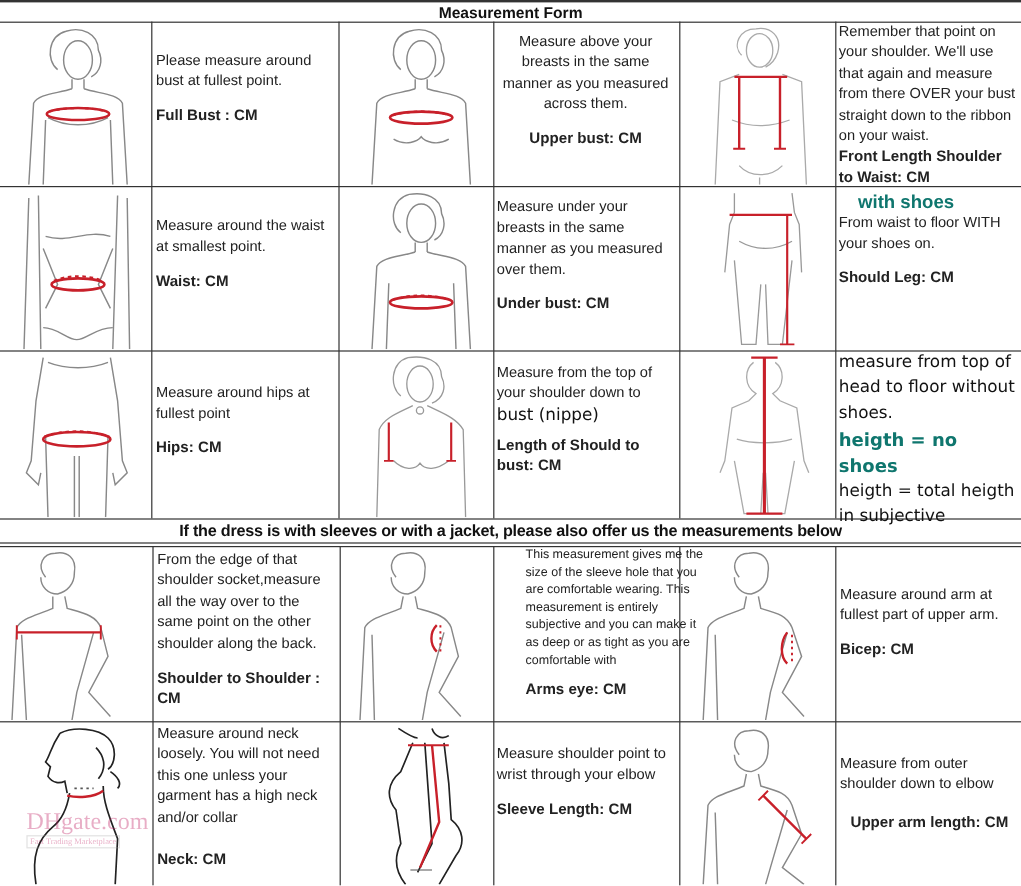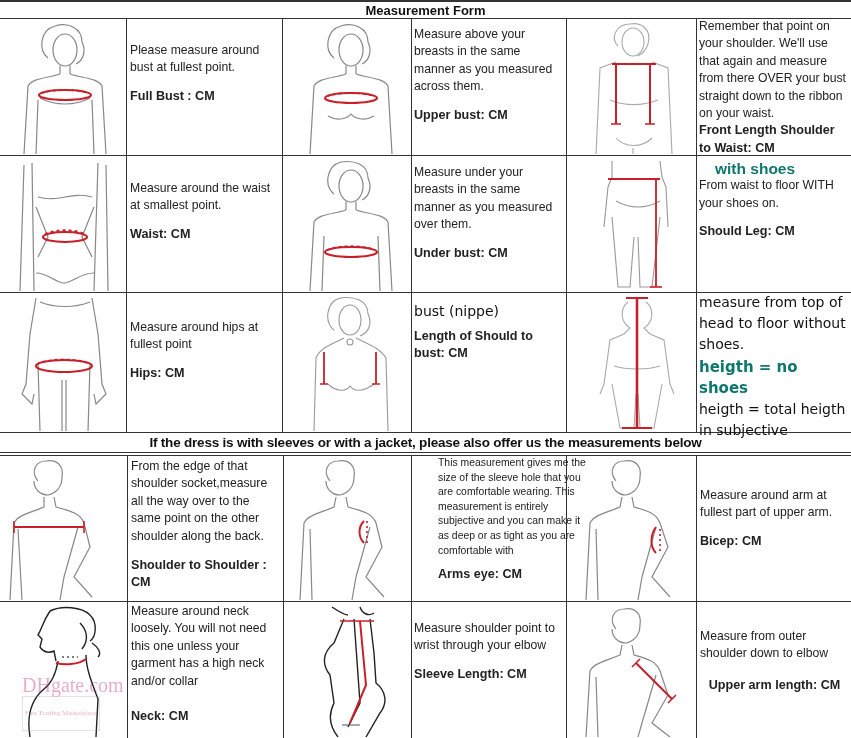--- a/index.html
+++ b/index.html
@@ -12,21 +12,21 @@
   .cell-text .desc { display: block; }
   .cell-text .label { display: block; font-weight: bold; margin-top: 11px; font-size: 12.6px; }
   .cell-text.small { font-size: 10.4px; line-height: 14.6px; }
   .cell-text.small .label { font-size: 12.6px; margin-top: 9px; }
   .red-head { color: #0f766e; font-weight: bold; font-size: 15.5px; display: block; }
   .big { font-family: "DejaVu Sans", sans-serif; font-size: 14px; line-height: 21px; color: #111; }
   .fig { position: absolute; }
   .fig svg { width: 100%; height: 100%; display: block; }
   .watermark { position: absolute; left: 22px; top: 674px; width: 100px; height: 40px; opacity: 0.35; color: #be185d; font-family: "Liberation Serif", serif; }
   .watermark .w1 { font-size: 20px; line-height: 22px; display: block; }
-  .watermark .w2 { font-size: 7px; line-height: 9px; display: block; border: 1px solid #aaa; padding: 12px 2px; width: max-content; }
+  .watermark .w2 { font-size: 7px; line-height: 9px; display: block; border: 1px solid #aaa; padding: 0 2px; width: max-content; }
 </style>
 </head>
 <body>
 
 <div class="title">Measurement Form</div>
 <div class="hline" style="left:0;top:18px;width:851px;"></div>
 
 <div class="hline" style="left:0;top:155px;width:851px;"></div>
 <div class="hline" style="left:0;top:292px;width:851px;"></div>
 <div class="hline" style="left:0;top:432px;width:851px;"></div>
@@ -68,21 +68,21 @@
   <svg viewBox="0 0 110 134" fill="none" stroke="#888" stroke-width="1.2">
     <path d="M38 38 C28 30 30 10 45 6 C58 2 72 8 72 22 C76 30 74 40 66 44"></path>
     <ellipse cx="55" cy="30" rx="12" ry="16"></ellipse>
     <path d="M50 46 L50 54 M60 46 L60 54"></path>
     <path d="M50 54 C38 58 22 58 18 66 L14 134 M60 54 C72 58 88 58 92 66 L96 134"></path>
     <path d="M32 96 C42 102 52 98 55 94 C58 98 68 102 78 96"></path>
     <ellipse cx="55" cy="78" rx="26" ry="5" stroke="#c8202a" stroke-width="2.2"></ellipse>
     <path d="M31 76 C45 72 65 72 79 76" stroke="#c8202a" stroke-dasharray="3 3" stroke-width="1.8"></path>
   </svg>
 </div>
-<div class="cell-text" style="left:412px;top:26px;width:152px;">
+<div class="cell-text" style="left:412px;top:26px;width:152px;text-align:center;">
   <span class="desc">Measure above your breasts in the same manner as you measured across them.</span>
   <span class="label">Upper bust:  CM</span>
 </div>
 
 <div class="fig" style="left:580px;top:20px;width:110px;height:134px;">
   <svg viewBox="0 0 110 134" fill="none" stroke="#aaa" stroke-width="1.1">
     <path d="M38 26 C30 18 36 4 50 4 C62 2 72 10 68 24 C66 30 62 34 58 36"></path>
     <ellipse cx="53" cy="22" rx="11" ry="14"></ellipse>
     <path d="M36 42 L20 48 L16 134 M72 42 L88 48 L92 134"></path>
     <path d="M30 80 C45 86 62 86 78 80"></path>
@@ -164,20 +164,21 @@
     <path d="M36 34 C26 26 28 6 42 2 C56 0 70 4 70 18 C74 26 72 36 62 40"></path>
     <ellipse cx="52" cy="24" rx="11" ry="15"></ellipse>
     <circle cx="52" cy="46" r="3"></circle>
     <path d="M46 42 C34 48 22 52 18 62 L16 135 M58 42 C70 48 82 52 88 62 L90 135"></path>
     <path d="M30 88 C38 96 48 96 52 90 C56 96 66 96 76 88"></path>
     <path d="M26 56 L26 88 M78 56 L78 88" stroke="#c8202a" stroke-width="1.8"></path>
     <path d="M22 88 L30 88 M74 88 L82 88" stroke="#c8202a" stroke-width="1.5"></path>
   </svg>
 </div>
 <div class="cell-text" style="left:412px;top:302px;width:152px;">
+  <span class="desc">Measure from the top of your shoulder down to</span>
   <span class="desc big" style="line-height:18px;">bust (nippe)</span>
   <span class="label" style="margin-top:8px;">Length of Should to bust:  CM</span>
 </div>
 
 <div class="fig" style="left:586px;top:294px;width:104px;height:137px;">
   <svg viewBox="0 0 104 137" fill="none" stroke="#aaa" stroke-width="1.1">
     <path d="M42 8 C34 14 34 28 44 34 L38 40 L24 46 L18 90 L14 100 M60 8 C68 14 68 28 58 34 L64 40 L78 46 L84 90 L88 100"></path>
     <path d="M28 72 C40 76 62 76 74 72"></path>
     <path d="M26 90 L34 134 L48 134 L50 100 M76 90 L68 134 L54 134 L52 100"></path>
     <path d="M40 4 L62 4" stroke="#c8202a" stroke-width="2"></path>

